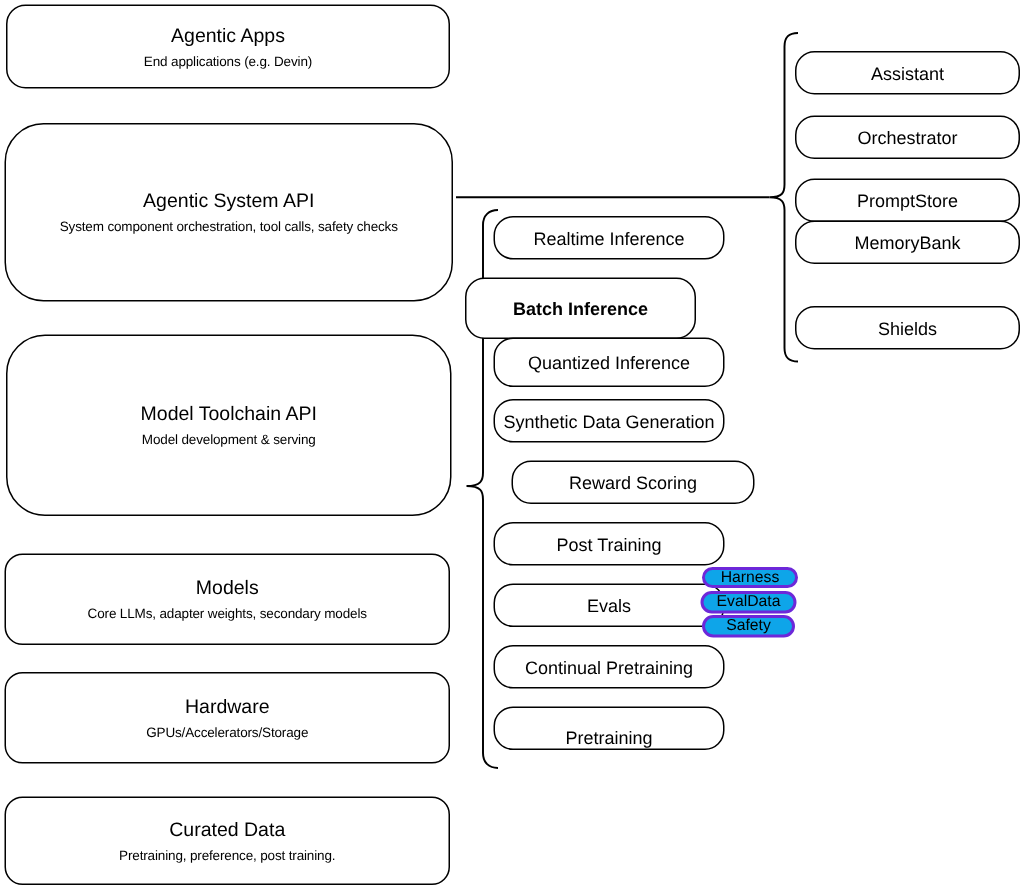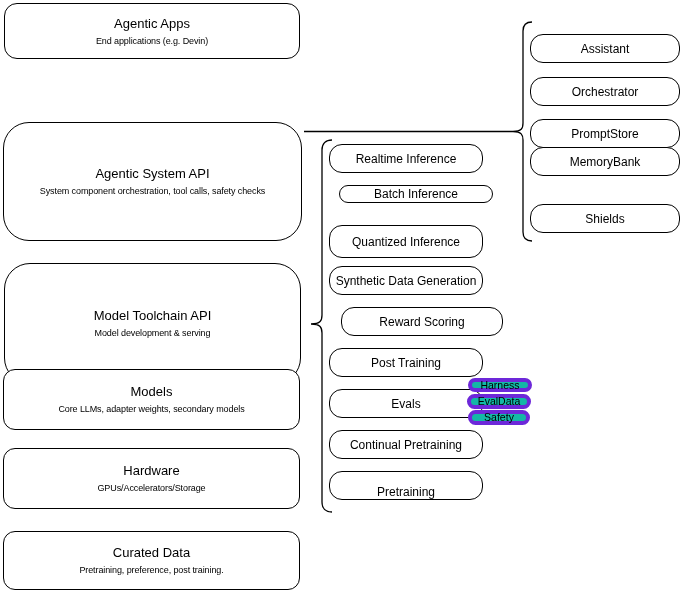--- a/index.html
+++ b/index.html
@@ -45,28 +45,28 @@
     line-height: 12px;
     margin-top: 3px;
     letter-spacing: -0.1px;
     white-space: nowrap;
   }
   .node .label {
     font-size: 12px;
     line-height: 14px;
     white-space: nowrap;
   }
-  .big { border-radius: 26px; margin-top: 40px; }
+  .big { border-radius: 26px; }
   .med { border-radius: 12px; }
   .small { border-radius: 13px; }
   .pill {
     position: absolute;
     box-sizing: border-box;
-    background: #14b8a6;
-    border: 4px solid #6d28d9;
+    background: #0ea5e9;
+    border: 2px solid #6d28d9;
     border-radius: 8px;
     display: flex;
     align-items: center;
     justify-content: center;
     font-size: 10.5px;
     line-height: 11px;
     white-space: nowrap;
     z-index: 3;
   }
   .small-node { z-index: 2; }
@@ -108,21 +108,21 @@
   </div>
 
   <div class="node med" style="left:3px; top:531px; width:297px; height:59px;">
     <div class="title">Curated Data</div>
     <div class="subtitle">Pretraining, preference, post training.</div>
   </div>
 
   <div class="node small small-node" style="left:329px; top:144px; width:154px; height:29px;">
     <span class="label">Realtime Inference</span>
   </div>
-  <div class="node small small-node" style="left:339px; top:185px; width:154px; height:18px;">
+  <div class="node small small-node" style="left:310px; top:185px; width:154px; height:41px;font-weight:bold;">
     <span class="label">Batch Inference</span>
   </div>
   <div class="node small small-node" style="left:329px; top:225px; width:154px; height:33px;">
     <span class="label">Quantized Inference</span>
   </div>
   <div class="node small small-node" style="left:329px; top:266px; width:154px; height:29px;">
     <span class="label">Synthetic Data Generation</span>
   </div>
   <div class="node small small-node" style="left:329px; top:307px; width:162px; height:29px;margin-left:12px;">
     <span class="label">Reward Scoring</span>

